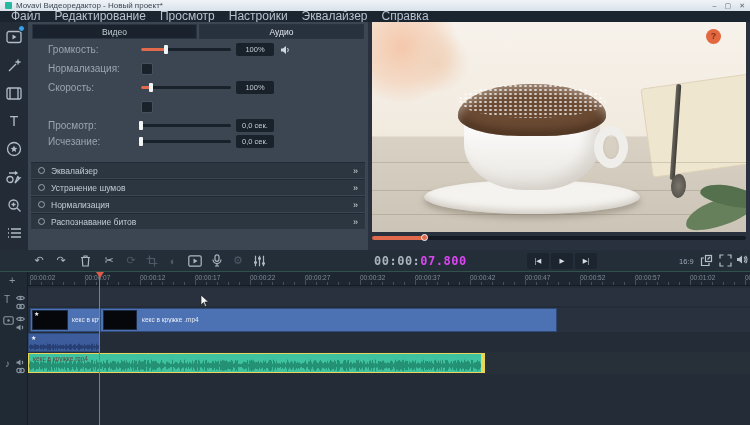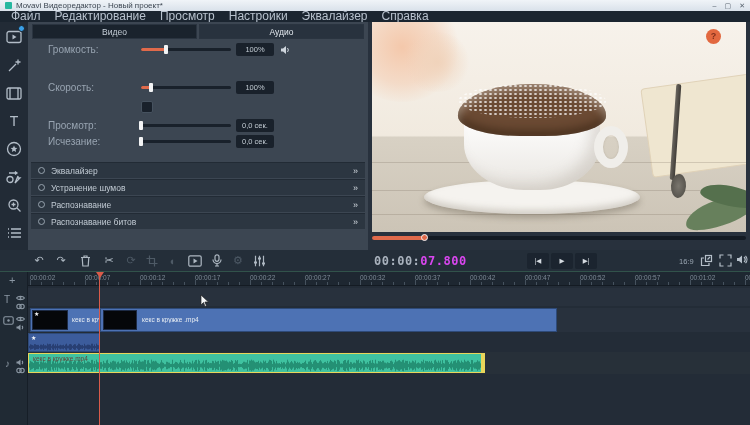--- a/index.html
+++ b/index.html
@@ -184,20 +184,24 @@
         </span>
       </span>
     <span class="vbox">100%</span>
     <span class="spk">
         <svg width="10" height="10" viewBox="0 0 10 10">
           <path d="M1,3.5h2L6,1v8L3,6.5H1z" fill="#cfd6dd" stroke="none"></path>
           <path d="M7.5,3a3,3 0 0 1 0,4" stroke="#cfd6dd" fill="none" stroke-width="1"></path>
         </svg>
       </span>
   </div>
+  <div class="prow" style="top:39px">
+    <span class="plabel">Нормализация:</span>
+    <span class="chk"></span>
+  </div>
   <div class="prow" style="top:58px">
     <span class="plabel">Скорость:</span>
     <span class="slider">
         <span class="sfill" style="width: 11%;">
           <span class="shandle"></span>
         </span>
       </span>
     <span class="vbox">100%</span>
   </div>
   <div class="prow" style="top:77px">
@@ -228,21 +232,21 @@
         <span class="sec-label">Эквалайзер</span>
         <span class="sec-exp">»</span>
       </div>
       <div class="section" style="top: 157px;">
         <span class="sec-dot"></span>
         <span class="sec-label">Устранение шумов</span>
         <span class="sec-exp">»</span>
       </div>
       <div class="section" style="top: 174px;">
         <span class="sec-dot"></span>
-        <span class="sec-label">Распознавание</span>
+        <span class="sec-label">Нормализация</span>
         <span class="sec-exp">»</span>
       </div>
       <div class="section" style="top: 191px;">
         <span class="sec-dot"></span>
         <span class="sec-label">Распознавание битов</span>
         <span class="sec-exp">»</span>
       </div>
     </div>
 </div>
 

